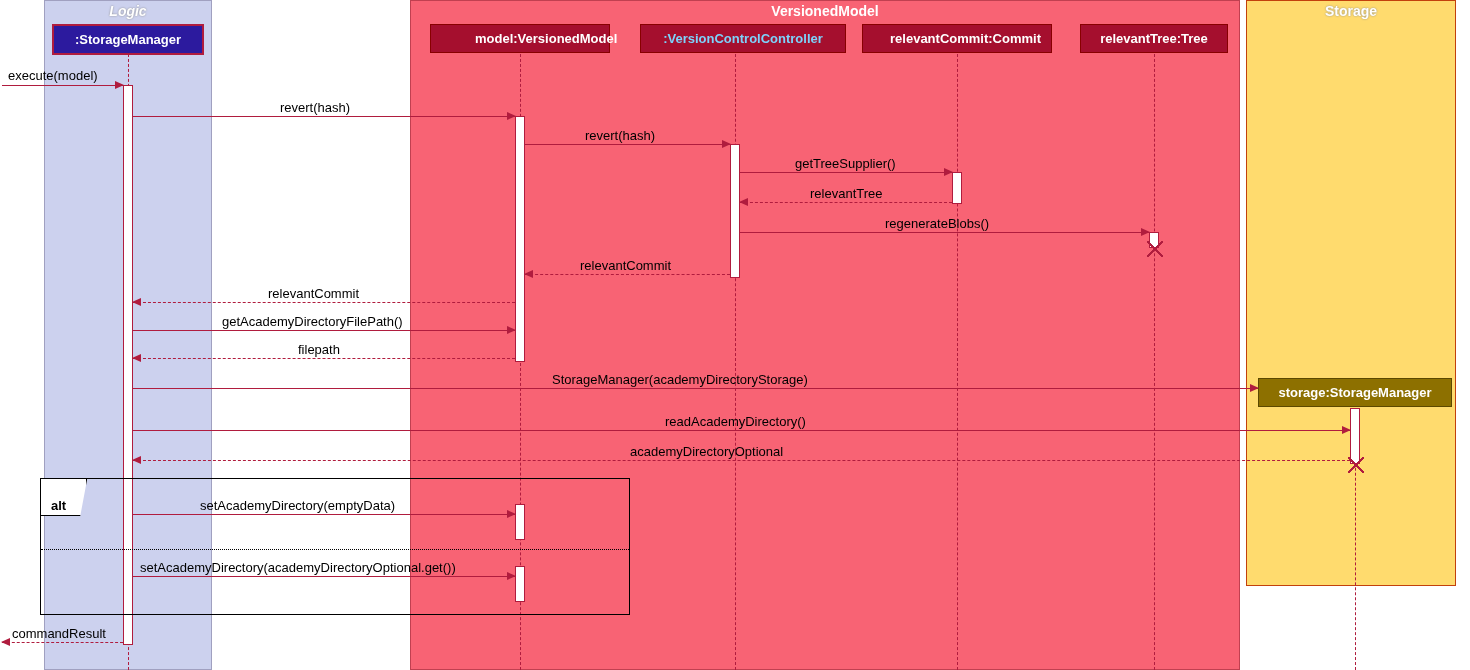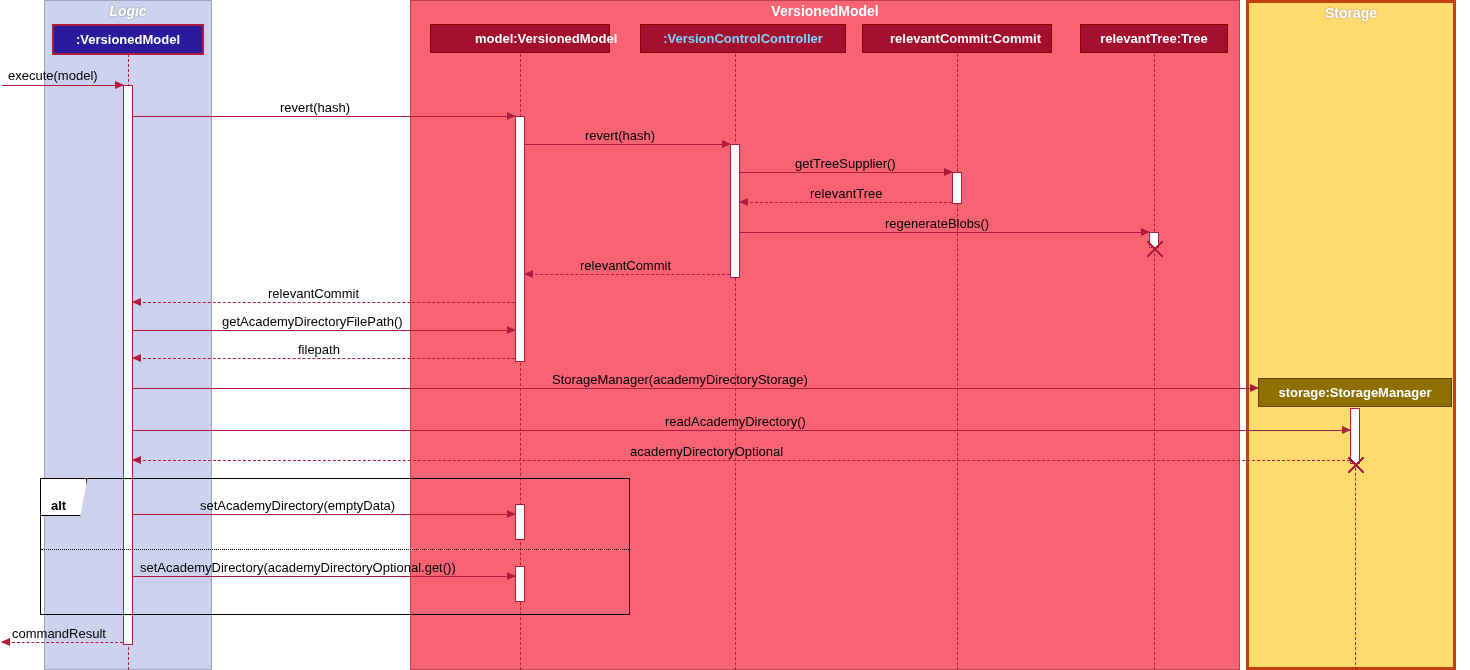--- a/index.html
+++ b/index.html
@@ -28,23 +28,23 @@
     font-style: italic;
   }
   .logic .region-title { color: #fff; text-shadow: 0 0 2px #888; }
   .vmodel {
     left: 410px; top: 0; width: 830px; height: 670px;
     background: #f86374;
     border: 1px solid #c04050;
   }
   .vmodel .region-title { color: #fff; }
   .storage-region {
-    left: 1246px; top: 0; width: 210px; height: 670px;
+    left: 1246px; top: 0; width: 210px; height: 586px;
     background: #ffdb6e;
-    border: 3px solid #c2410c;
+    border: 1px solid #c2410c;
   }
   .storage-region .region-title { color: #fff; text-shadow: 0 0 2px #888; }
   .participant {
     position: absolute;
     padding: 6px 10px;
     font-size: 13px;
     font-weight: bold;
     white-space: nowrap;
     text-align: center;
   }
@@ -168,21 +168,21 @@
   <div class="region-title">Storage</div>
 </div>
 
 <div class="lifeline ll-revert"></div>
 <div class="lifeline ll-model"></div>
 <div class="lifeline ll-vcc"></div>
 <div class="lifeline ll-commit"></div>
 <div class="lifeline ll-tree"></div>
 <div class="lifeline ll-storage"></div>
 
-<div class="participant p-revert">:VersionedModel</div>
+<div class="participant p-revert">:StorageManager</div>
 <div class="participant p-model">model:VersionedModel</div>
 <div class="participant p-vcc">:VersionControlController</div>
 <div class="participant p-commit">relevantCommit:Commit</div>
 <div class="participant p-tree">relevantTree:Tree</div>
 <div class="participant p-storage">storage:StorageManager</div>
 
 <div class="activation act-revert"></div>
 <div class="activation act-model"></div>
 <div class="activation act-vcc"></div>
 <div class="activation act-commit"></div>

